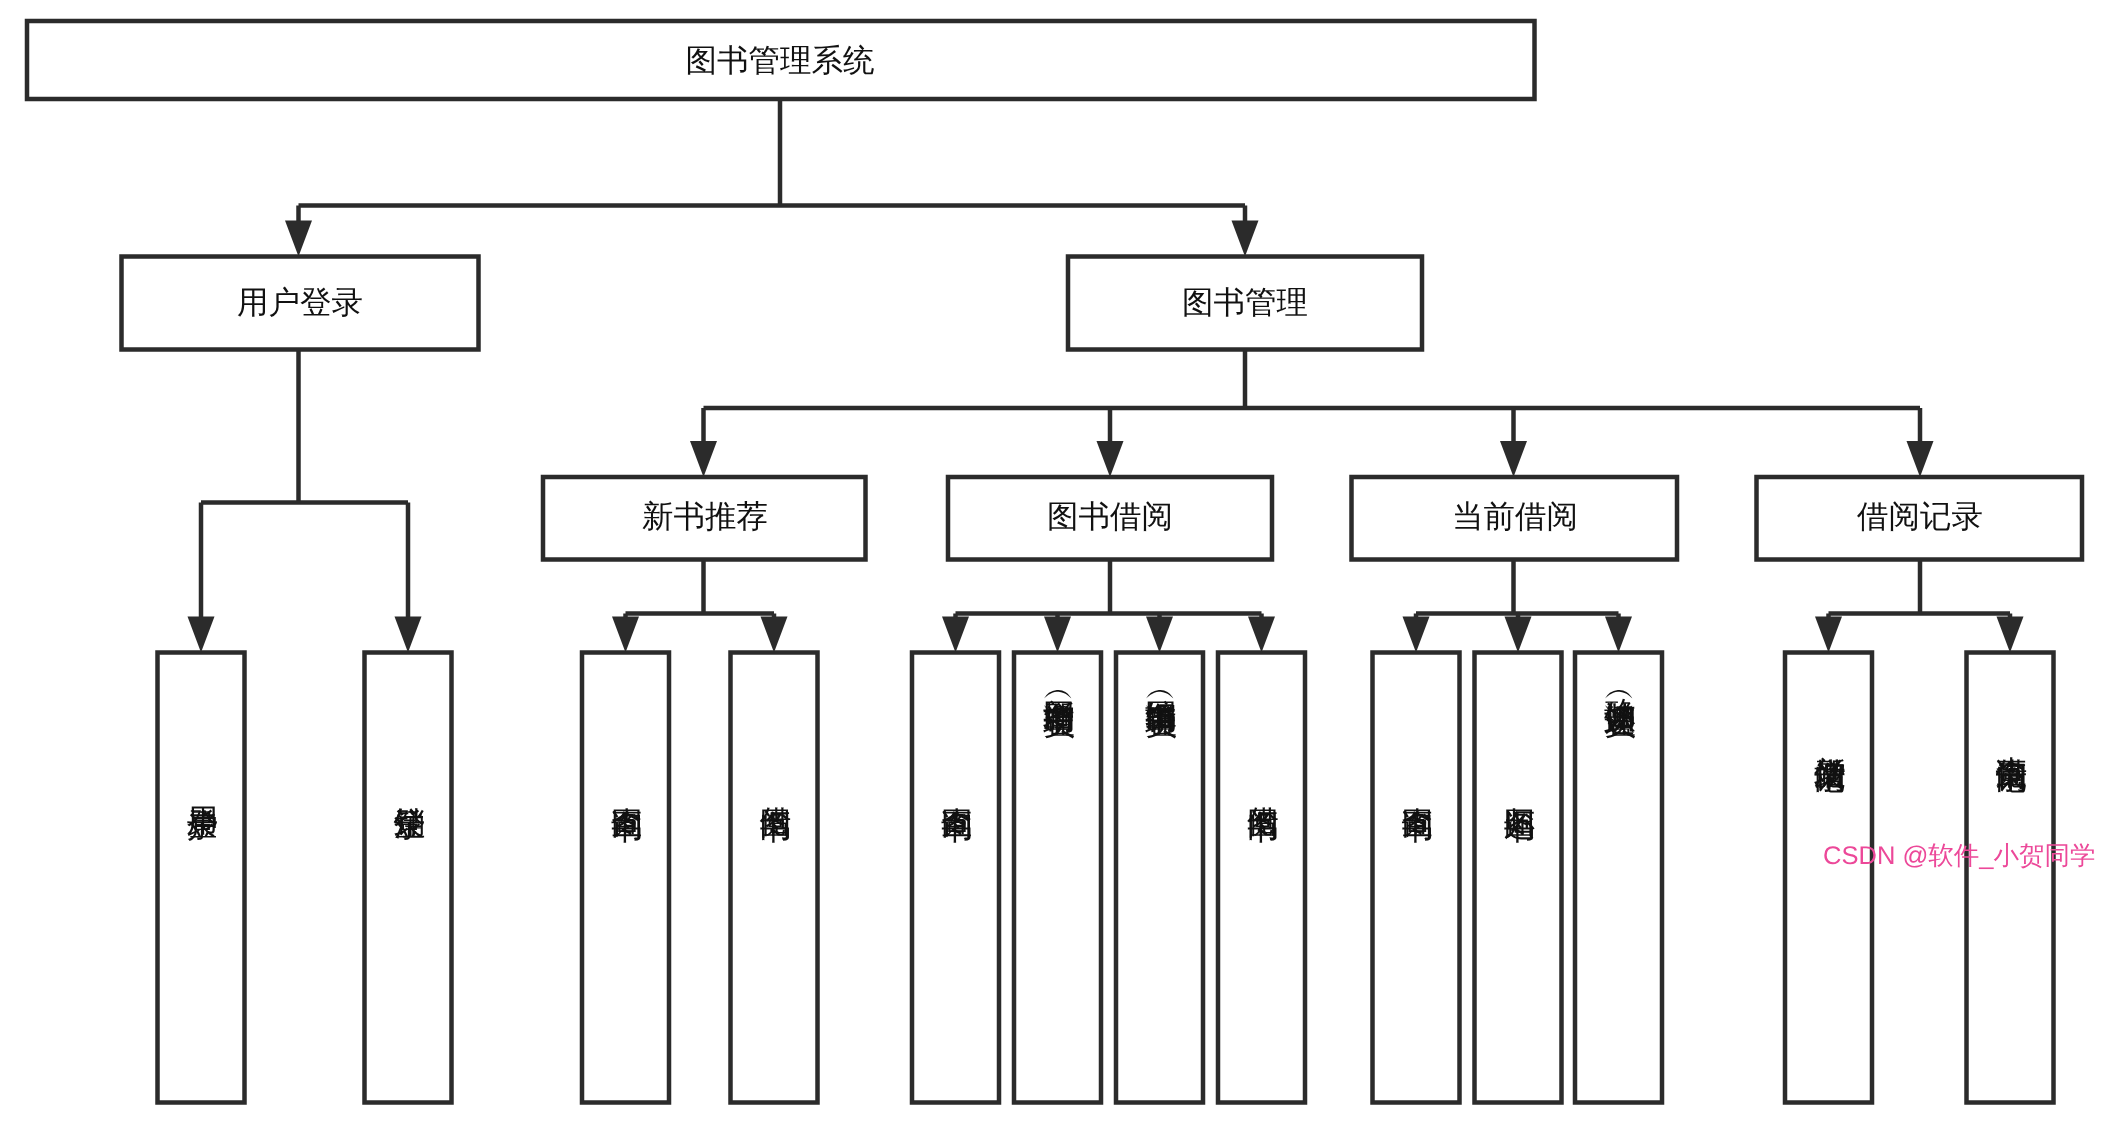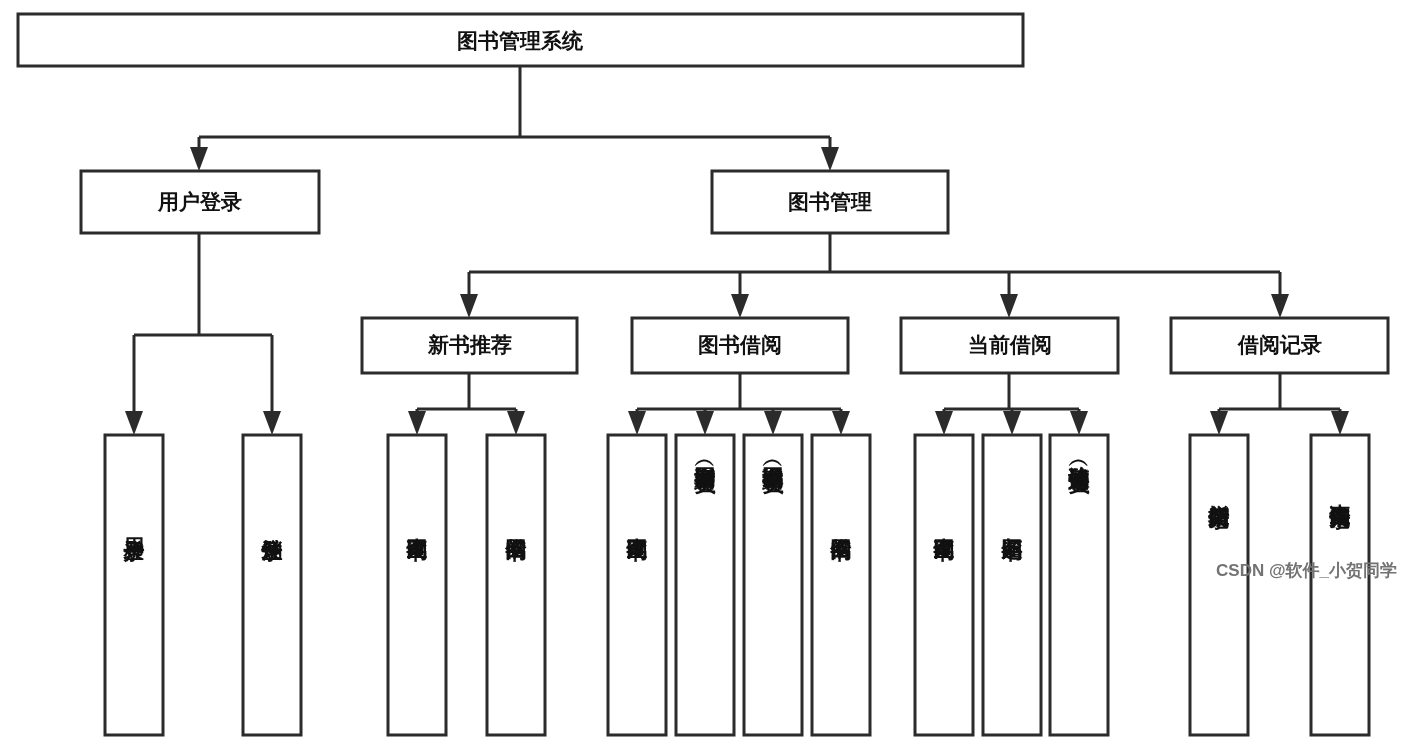--- a/index.html
+++ b/index.html
@@ -10,21 +10,20 @@
   body {
     width: 1405px;
     height: 747px;
     font-family: "Liberation Sans", "DejaVu Sans", sans-serif;
     overflow: hidden;
   }
   #diagram-root {
     position: relative;
     width: 1405px;
     height: 588px;
-    font-weight: bold;
   }
   svg#tree-svg {
     position: absolute;
     top: 0;
     left: 0;
     width: 1405px;
     height: 747px;
   }
   .node-box {
     fill: #ffffff;
@@ -64,21 +63,21 @@
     color: #111111;
     letter-spacing: 1px;
     white-space: nowrap;
   }
   .watermark {
     position: absolute;
     right: 8px;
     bottom: 6px;
     font-family: "Liberation Sans", "DejaVu Sans", sans-serif;
     font-size: 17px;
-    color: #737373;
+    color: #ec4899;
     white-space: nowrap;
   }
 </style>
 </head>
 <body>
 
 <div id="diagram-root">
 
   <svg id="tree-svg" viewBox="0 0 1405 747">
 

